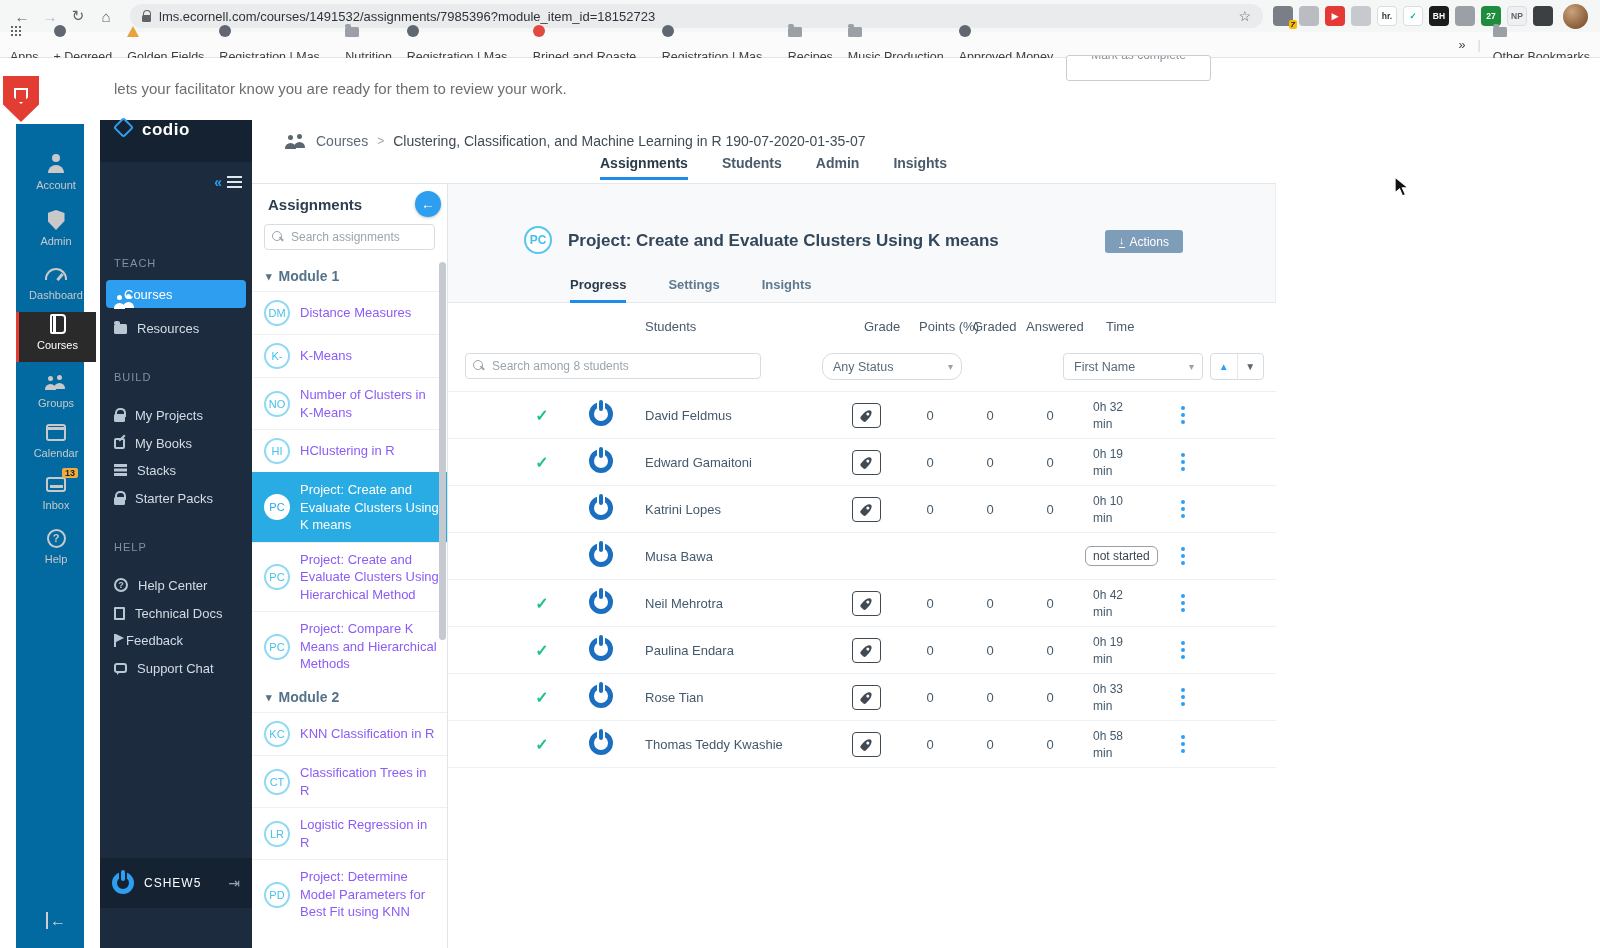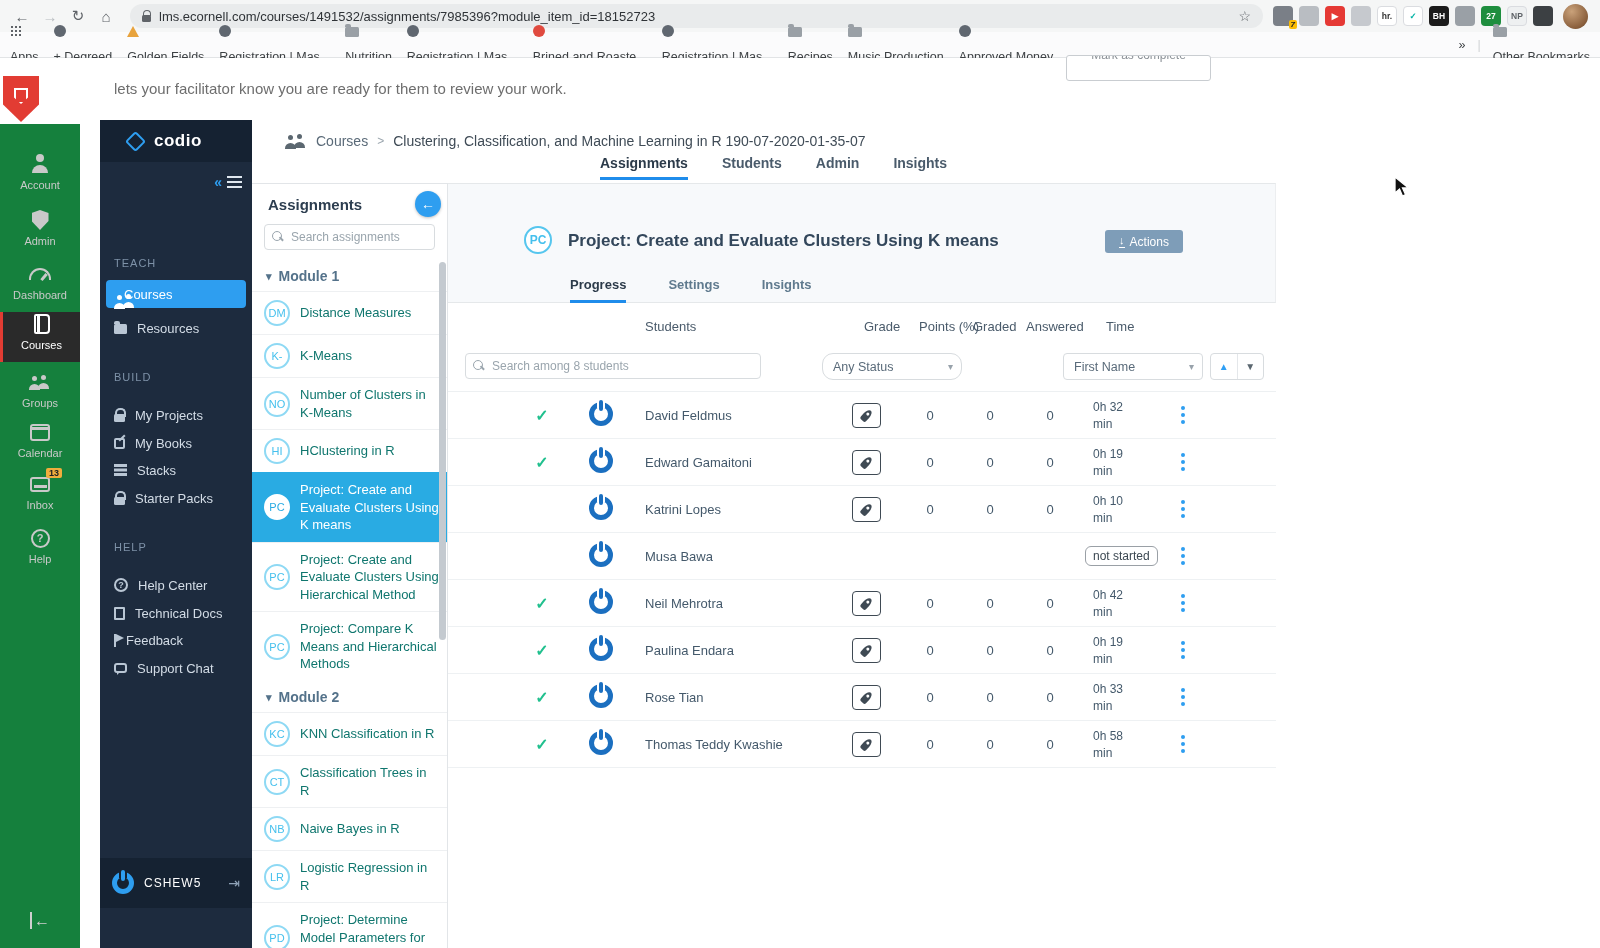--- a/index.html
+++ b/index.html
@@ -38,21 +38,21 @@
 
   
   .page { position:absolute; top:58px; left:0; right:0; bottom:0; background:#fff; }
   .banner { position:absolute; left:114px; top:22px; font-size:15px; color:#6e6e6e; }
   .mark-complete { position:absolute; left:1066px; top:-3px; width:145px; height:26px; background:#fff; border:1px solid #c9cdd1; border-radius:3px; overflow:hidden; text-align:center; cursor:pointer; }
   .mark-complete span { display:block; margin-top:-8px; font-size:12px; color:#8a9096; }
   .shield { position:absolute; left:3px; top:18px; width:36px; height:46px; background:#e23c33; clip-path:polygon(50% 0,100% 0,100% 62%,50% 100%,0 62%,0 0); display:flex; align-items:center; justify-content:center; }
   .shield-inner { width:14px; height:16px; border:2px solid #fff; clip-path:polygon(50% 0,100% 0,100% 60%,50% 100%,0 60%,0 0); margin-top:-6px; }
 
   
-  .lms-nav { position:absolute; left:0; top:66px; width:80px; bottom:0; background:#15803d; }
+  .lms-nav { position:absolute; left:16px; top:66px; width:68px; bottom:0; background:#0369a1; }
   .cn-item { position:absolute; left:0; width:80px; height:50px; text-align:center; color:#c9c9c9; cursor:pointer; }
   .cn-item.active { border-left:3px solid #e23c33; background:#2a2a2a; color:#fff; }
   .cn-ic { height:24px; display:flex; align-items:center; justify-content:center; }
   .cn-label { display:block; font-size:11px; margin-top:3px; }
   .cn-badge { position:absolute; top:-4px; left:46px; background:#f0ad3d; color:#222; font-size:9px; font-weight:bold; padding:0 3px; border-radius:2px; }
   .lms-collapse { position:absolute; bottom:18px; left:0; width:80px; text-align:center; color:#cfcfcf; font-size:16px; cursor:pointer; }
   .lms-collapse b { border-left:2px solid #cfcfcf; padding-left:2px; font-weight:normal; }
 
   
   .i-person { width:20px; height:20px; position:relative; }
@@ -69,21 +69,21 @@
   .i-inbox::after { content:''; position:absolute; bottom:1.5px; left:1.5px; right:1.5px; height:3px; background:currentColor; }
   .i-help { width:19px; height:19px; border:2.5px solid currentColor; border-radius:50%; font-size:11px; font-weight:bold; display:flex; align-items:center; justify-content:center; }
   .ppl { position:relative; width:22px; height:15px; }
   .ppl i { position:absolute; width:11px; height:14px; }
   .ppl i::before { content:''; position:absolute; top:0; left:3px; width:5px; height:5px; border-radius:50%; background:currentColor; }
   .ppl i::after { content:''; position:absolute; bottom:0; left:0; width:11px; height:6px; border-radius:6px 6px 0 0; background:currentColor; }
   .ppl .p1 { left:0; top:1px; } .ppl .p2 { left:9px; top:0; }
 
   
   .codio { position:absolute; left:100px; top:62px; width:152px; bottom:0; background:#1d2b3e; }
-  .codio-logo { height:42px; background:#152232; display:flex; align-items:center; padding-left:28px; }
+  .codio-logo { height:42px; background:#152232; display:flex; align-items:flex-start; padding-left:16px; }
   .hex { width:15px; height:15px; border:2.5px solid #2e9ef0; border-radius:3px; transform:rotate(45deg); margin-right:11px; }
   .codio-word { color:#fff; font-size:17px; font-weight:600; letter-spacing:.5px; }
   .codio-collapse { position:absolute; right:10px; top:54px; display:flex; align-items:center; gap:5px; cursor:pointer; }
   .codio-collapse .chev { color:#2e9ef0; font-size:14px; font-weight:bold; }
   .bars { display:flex; flex-direction:column; gap:3px; }
   .bars i { width:15px; height:2px; background:#dfe7ef; }
   .cs-label { position:absolute; left:14px; font-size:11px; letter-spacing:1px; color:#7e92a8; }
   .cs-item { position:absolute; left:0; width:132px; height:28px; display:flex; align-items:center; gap:10px; padding-left:14px; color:#d3dce6; font-size:13px; cursor:pointer; }
   .cs-item.active { left:6px; width:140px; padding-left:8px; background:#2e9ef0; border-radius:4px; color:#fff; }
   .mi { flex:none; color:#b9c6d4; }
@@ -121,21 +121,21 @@
   .panel-search { position:relative; margin:0 12px 10px; }
   .panel-search input, .tbl-search input { width:100%; height:26px; border:1px solid #d8dcdf; border-radius:4px; padding:0 8px 0 26px; font-size:12px; color:#44596b; font-family:"Liberation Sans", sans-serif; outline:none; background:#fff; }
   .panel-search input::placeholder, .tbl-search input::placeholder { color:#9aa5ad; }
   .mag { position:absolute; left:8px; top:7px; width:12px; height:12px; }
   .mag::before { content:''; position:absolute; width:8px; height:8px; border:1.5px solid #9aa5ad; border-radius:50%; }
   .mag::after { content:''; position:absolute; left:7px; top:7px; width:5px; height:1.5px; background:#9aa5ad; transform:rotate(45deg); }
   .mod { display:flex; align-items:center; gap:7px; padding:8px 14px 7px; font-size:14px; font-weight:bold; color:#54728a; cursor:pointer; }
   .mod-caret { font-size:11px; }
   .a-item { display:flex; align-items:center; gap:10px; padding:8px 8px 8px 12px; border-top:1px solid #eef0f2; cursor:pointer; }
   .a-ic { flex:none; width:26px; height:26px; border:2px solid #8ed9f4; border-radius:50%; color:#45c0ed; font-size:11px; font-weight:normal; display:flex; align-items:center; justify-content:center; background:#fff; }
-  .a-label { font-size:13px; color:#0f766e; line-height:1.35; }
+  .a-label { font-size:13px; color:#8b5cf6; line-height:1.35; }
   .a-item.sel { background:#29abe3; border-top-color:#29abe3; }
   .a-item.sel .a-label { color:#fff; }
   .a-item.sel .a-ic { background:#fff; border-color:#fff; color:#29abe3; }
   .panel-scroll { position:absolute; right:1px; top:78px; width:7px; height:378px; background:#c4cad0; border-radius:4px; }
 
   
   .crumb { position:absolute; left:285px; top:75px; display:flex; align-items:center; gap:9px; color:#5b6770; }
   .crumb-link { font-size:14px; color:#5a6a78; cursor:pointer; }
   .crumb-sep { font-size:12px; color:#9aa5ad; }
   .crumb-title { font-size:14px; color:#3f4b56; }
@@ -496,24 +496,20 @@
       </div>
       <div class="a-item">
         <span class="a-ic">KC</span>
         <span class="a-label">KNN Classification in R</span>
       </div>
       <div class="a-item">
         <span class="a-ic">CT</span>
         <span class="a-label">Classification Trees in R</span>
       </div>
       <div class="a-item">
-        <span class="a-ic">NB</span>
-        <span class="a-label">Naive Bayes in R</span>
-      </div>
-      <div class="a-item">
         <span class="a-ic">LR</span>
         <span class="a-label">Logistic Regression in R</span>
       </div>
       <div class="a-item">
         <span class="a-ic">PD</span>
         <span class="a-label">Project: Determine Model Parameters for Best Fit using KNN</span>
       </div>
 
       <div class="panel-scroll"></div>
     </div>

